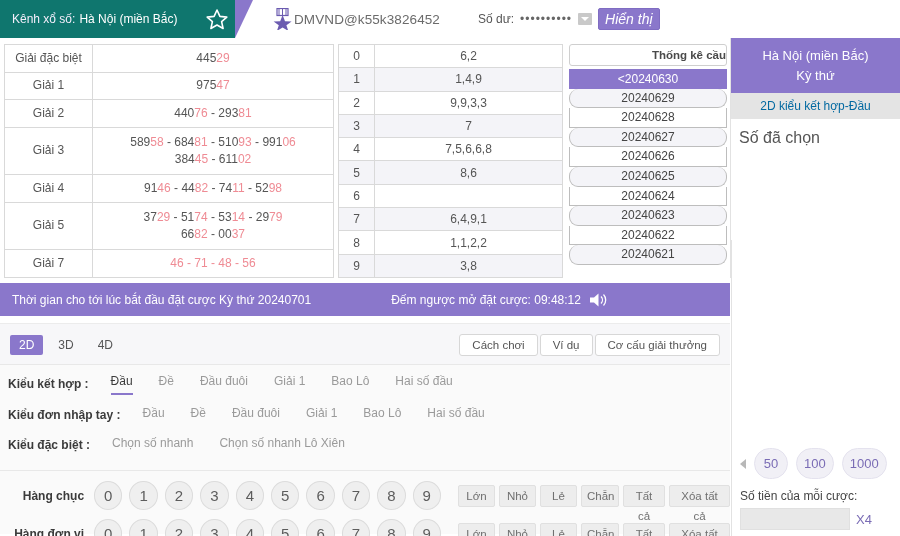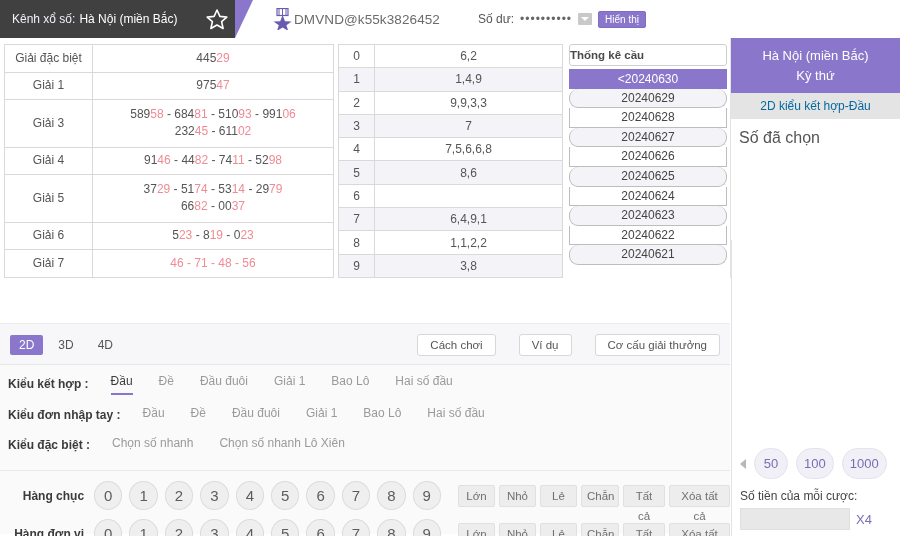--- a/index.html
+++ b/index.html
@@ -14,21 +14,21 @@
   }
   .app { position: relative; width: 900px; height: 536px; background: #fff; }
 
   
   .header {
     position: relative; height: 38px; width: 900px;
     background: #ffffff; display: flex; align-items: center;
   }
   .header-left {
     position: relative; height: 38px; width: 235px;
-    background: #404040; display: flex; align-items: center;
+    background: #0f766e; display: flex; align-items: center;
     padding-left: 12px; color: #fff; flex-shrink: 0;
   }
   .header-left::after {
     content: ""; position: absolute; right: -18px; top: 0;
     width: 0; height: 0;
     border-left: 18px solid #8a77cb;
     border-bottom: 38px solid transparent;
   }
   .hl-label { font-size: 12px; color: #f3eefb; margin-right: 4px; }
   .hl-value { font-size: 12px; color: #ffffff; }
@@ -49,23 +49,24 @@
   .balance-caret {
     width: 14px; height: 12px; background: #c9c9c9; position: relative;
     border-radius: 1px; cursor: pointer;
   }
   .balance-caret::after {
     content: ""; position: absolute; left: 3px; top: 4px;
     border-left: 4px solid transparent; border-right: 4px solid transparent;
     border-top: 4px solid #fff;
   }
   .balance-show {
-    background: #8a77cb; color: #fff; font-size: 10px;
+    background: #8a77cb; color: #fff; font-size: 14px;
     padding: 2px 6px; border-radius: 2px; cursor: pointer;
     border: 1px solid #7f6cc2;
+    font-style: italic;
   }
 
   
   .top-area { display: flex; width: 900px; height: 240px; }
   .top-main { width: 730px; padding: 6px 0 0 4px; display: flex; gap: 0; }
 
   
   table.results {
     border-collapse: collapse; width: 330px; table-layout: fixed;
   }
@@ -84,21 +85,21 @@
   table.digits td {
     border: 1px solid #d9d9d9; font-size: 12px; text-align: center;
     padding: 3px 2px; color: #555; height: 22.3px;
   }
   table.digits td.dg-key { width: 36px; }
   table.digits tr:nth-child(even) td { background: #f4f4f8; }
 
   
   .date-col { width: 160px; margin-left: 6px; }
   .stat-btn {
-    width: 158px; height: 22px; line-height: 20px; text-align: left;
+    width: 158px; height: 22px; line-height: 20px; text-align: right;
     border: 1px solid #cfcfcf; border-radius: 3px; background: #fff;
     font-size: 11.5px; font-weight: bold; color: #4a4a4a;
     cursor: pointer; margin-bottom: 3px;
   }
   .date-item {
     width: 158px; height: 19.6px; line-height: 19.6px; text-align: center;
     border: 1px solid #bdbdbd; border-top: none; font-size: 12px;
     color: #444; background: #ffffff; cursor: pointer;
   }
   .date-item:first-of-type { border-top: 1px solid #bdbdbd; }
@@ -139,21 +140,21 @@
   }
   .bet-tabs {
     display: flex; align-items: center; padding: 10px 10px 8px 10px;
     border-bottom: 1px solid #e8e8e8; background: #f7f7f9;
   }
   .tab {
     font-size: 12px; color: #555; padding: 3px 9px; margin-right: 6px;
     border-radius: 2px; cursor: pointer;
   }
   .tab.active { background: #8a77cb; color: #fff; }
-  .help-btns { margin-left: auto; display: flex; gap: 23px; }
+  .help-btns { margin-left: auto; display: flex; gap: 2px; }
   .help-btn {
     font-size: 11.5px; color: #555; background: #fff;
     border: 1px solid #d7d7d7; border-radius: 3px;
     padding: 4px 12px; cursor: pointer;
   }
 
   .opt-rows { padding: 7px 0 6px 8px; background: #fafafa; }
   .opt-row { display: flex; align-items: center; margin-bottom: 9px; }
   .opt-label {
     font-size: 12px; color: #3b3b3b; font-weight: bold; white-space: nowrap;
@@ -263,34 +264,34 @@
         <tbody id="results-body">
             <tr>
               <td class="prize-name">Giải đặc biệt</td>
               <td class="prize-nums"><span>445</span><span class="r-hit">29</span></td>
             </tr>
             <tr>
               <td class="prize-name">Giải 1</td>
               <td class="prize-nums"><span>975</span><span class="r-hit">47</span></td>
             </tr>
             <tr>
+              <td class="prize-name">Giải 2</td>
+              <td class="prize-nums"><span>440</span><span class="r-hit">76</span><span> - </span><span>293</span><span class="r-hit">81</span></td>
+            </tr>
+            <tr>
               <td class="prize-name">Giải 3</td>
-              <td class="prize-nums"><span>589</span><span class="r-hit">58</span><span> - </span><span>684</span><span class="r-hit">81</span><span> - </span><span>510</span><span class="r-hit">93</span><span> - </span><span>991</span><span class="r-hit">06</span><br><span>232</span><span class="r-hit">45</span><span> - </span><span>611</span><span class="r-hit">02</span></td>
+              <td class="prize-nums"><span>589</span><span class="r-hit">58</span><span> - </span><span>684</span><span class="r-hit">81</span><span> - </span><span>510</span><span class="r-hit">93</span><span> - </span><span>991</span><span class="r-hit">06</span><br><span>384</span><span class="r-hit">45</span><span> - </span><span>611</span><span class="r-hit">02</span></td>
             </tr>
             <tr>
               <td class="prize-name">Giải 4</td>
               <td class="prize-nums"><span>91</span><span class="r-hit">46</span><span> - </span><span>44</span><span class="r-hit">82</span><span> - </span><span>74</span><span class="r-hit">11</span><span> - </span><span>52</span><span class="r-hit">98</span></td>
             </tr>
             <tr>
               <td class="prize-name">Giải 5</td>
               <td class="prize-nums"><span>37</span><span class="r-hit">29</span><span> - </span><span>51</span><span class="r-hit">74</span><span> - </span><span>53</span><span class="r-hit">14</span><span> - </span><span>29</span><span class="r-hit">79</span><br><span>66</span><span class="r-hit">82</span><span> - </span><span>00</span><span class="r-hit">37</span></td>
-            </tr>
-            <tr>
-              <td class="prize-name">Giải 6</td>
-              <td class="prize-nums"><span>5</span><span class="r-hit">23</span><span> - </span><span>8</span><span class="r-hit">19</span><span> - </span><span>0</span><span class="r-hit">23</span></td>
             </tr>
             <tr>
               <td class="prize-name">Giải 7</td>
               <td class="prize-nums"><span class="r-hit">46 - 71 - 48 - 56</span></td>
             </tr>
           </tbody>
       </table>
 
       <table class="digits">
         <tbody id="digits-body">
@@ -359,20 +360,33 @@
         <div>Hà Nội (miền Bắc)</div>
         <div>Kỳ thứ</div>
       </div>
       <div class="sb-sub">2D kiểu kết hợp-Đầu</div>
       <div class="sb-chosen">Số đã chọn</div>
     </div>
   </div>
 
   <div class="sidebar-lower"></div>
 
+  <div class="countdown">
+    <span class="cd-left">Thời gian cho tới lúc bắt đầu đặt cược Kỳ thứ 20240701</span>
+    <span class="cd-right">
+      <span>Đếm ngược mở đặt cược: 09:48:12</span>
+      <span class="speaker">
+        <svg width="20" height="16" viewBox="0 0 20 16">
+          <polygon points="1,5.5 5,5.5 9.5,1.5 9.5,14.5 5,10.5 1,10.5" fill="#ffffff"></polygon>
+          <path d="M12 4.5 A5 5 0 0 1 12 11.5" fill="none" stroke="#ffffff" stroke-width="1.3"></path>
+          <path d="M14.5 2.5 A8 8 0 0 1 14.5 13.5" fill="none" stroke="#ffffff" stroke-width="1.3"></path>
+        </svg>
+      </span>
+    </span>
+  </div>
 
   <div class="bet-panel">
     <div class="bet-tabs">
       <div id="tabs-holder" style="display:flex">
           <div class="tab active">2D</div>
           <div class="tab">3D</div>
           <div class="tab">4D</div>
         </div>
       <div class="help-btns" id="help-holder">
           <div class="help-btn">Cách chơi</div>

